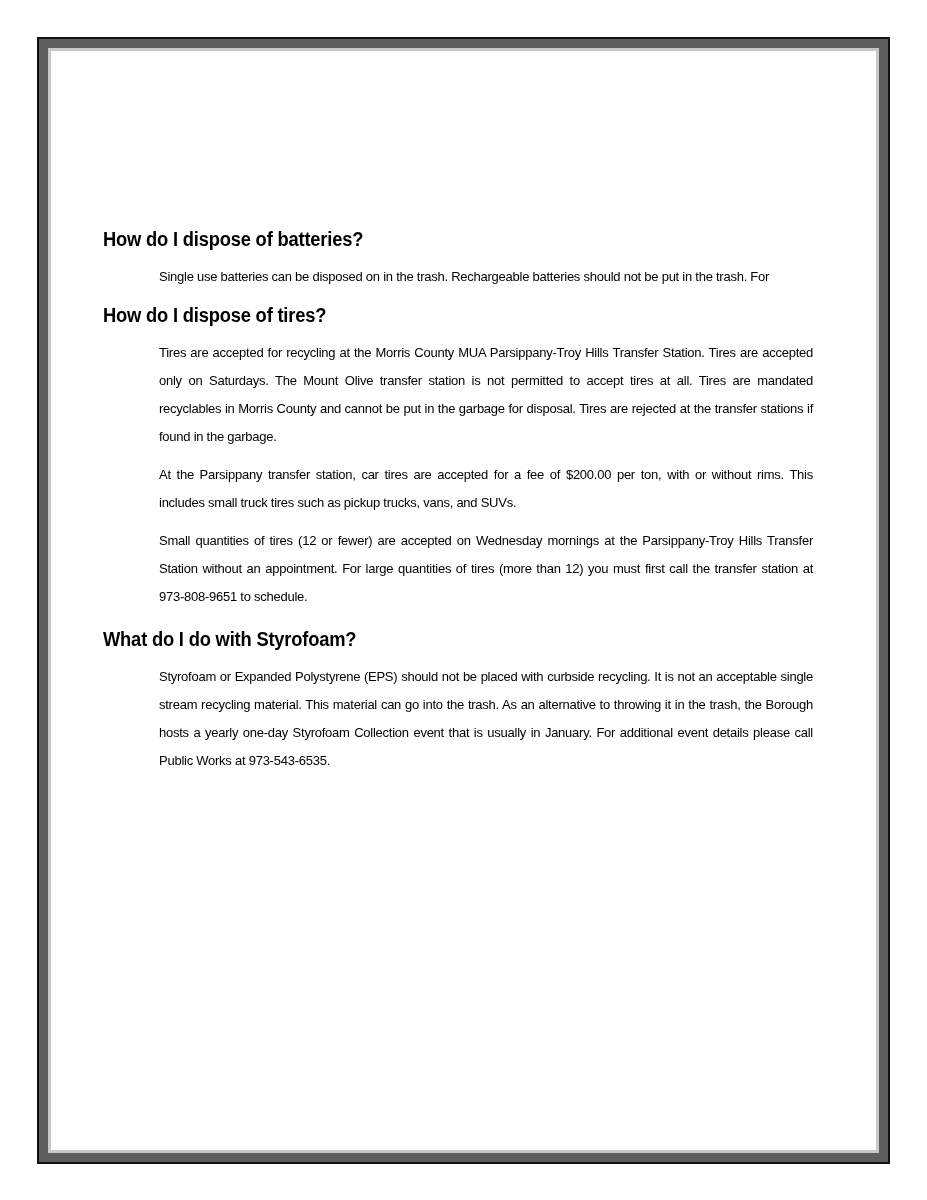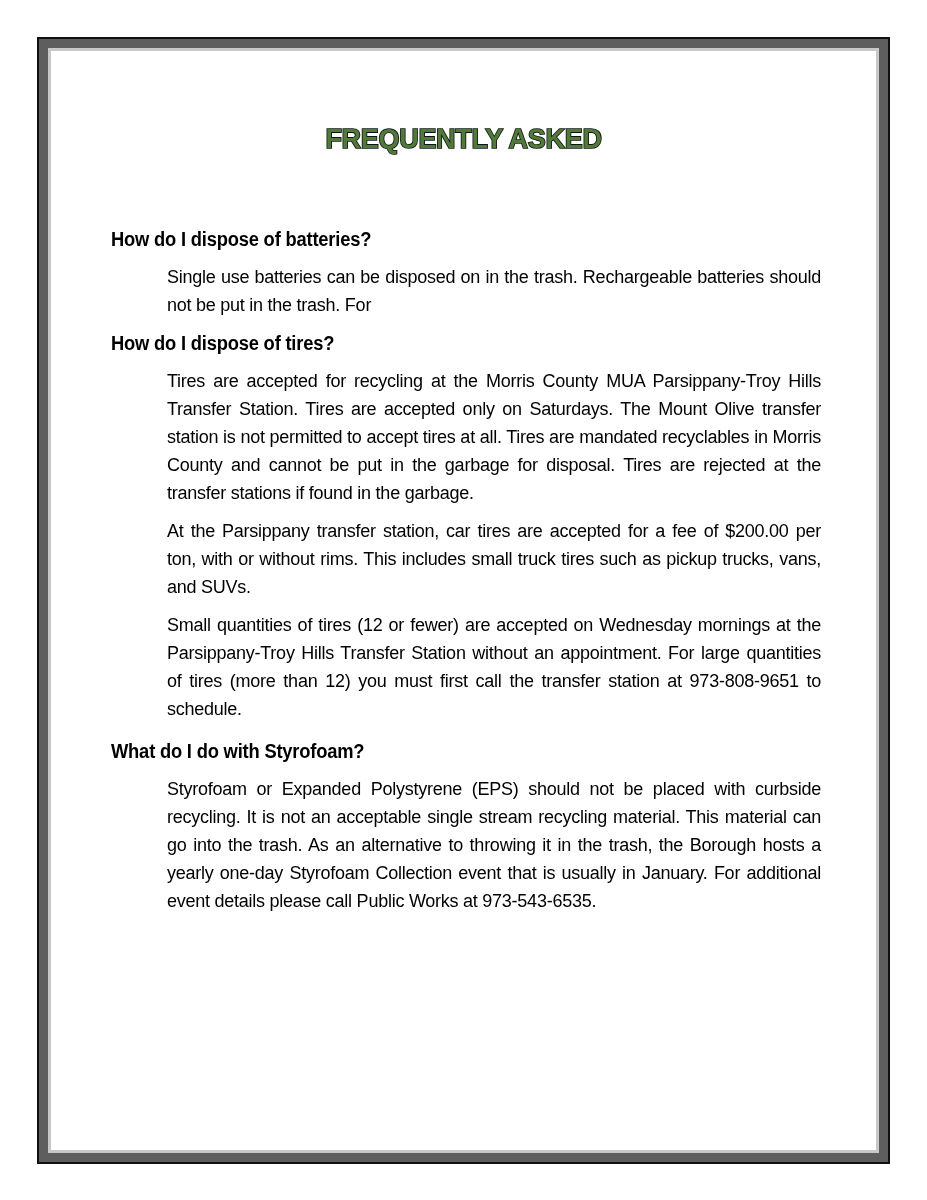--- a/index.html
+++ b/index.html
@@ -20,45 +20,44 @@
     .title {
       position: absolute; left: 0; right: 0; text-align: center;
       font-family: "Liberation Sans", sans-serif; font-weight: bold;
       font-size: 27px; color: #4f7a3a; letter-spacing: -0.3px;
       -webkit-text-stroke: 1.6px #111;
       paint-order: stroke fill;
     }
     .title1 { top: 73px; }
     .title2 { top: 128px; }
     .content {
-      position: absolute; left: 60px; top: 170px; width: 710px;
+      position: absolute; left: 52px; top: 170px; width: 710px;
       font-family: "Liberation Sans", sans-serif; color: #000;
     }
     .q {
       font-weight: bold; font-size: 19.5px; margin: 0; letter-spacing: -0.2px;
       transform: scaleX(0.94); transform-origin: left;
       height: 36px; line-height: 36px;
     }
     .a {
-      margin: 0 0 0 56px; width: 654px; font-size: 18px; line-height: 28px;
+      margin: 0 0 0 56px; width: 654px; font-size: 13px; line-height: 28px;
       text-align: justify; letter-spacing: -0.25px;
     }
     .gap { margin-bottom: 10px; }
     .gap-small { margin-bottom: 6px; }
     a.link { color: #1f5fb0; text-decoration: underline; }
   </style>
 </head>
 <body>
 
 <div class="frame">
   <div class="frame-grey">
     <div class="frame-light">
       <div class="page">
 
-        <div class="title title1">FREQUENTLY ASKED</div>
 
         <div class="content">
 
           <section>
             <p class="q">How do I dispose of batteries?</p>
             <p class="a gap-small" style="margin-top:6px;">Single use batteries can be disposed on in the trash. Rechargeable batteries should not be put in the trash.  For</p>
           </section>
 
           <section>
             <p class="q">How do I dispose of tires?</p>

